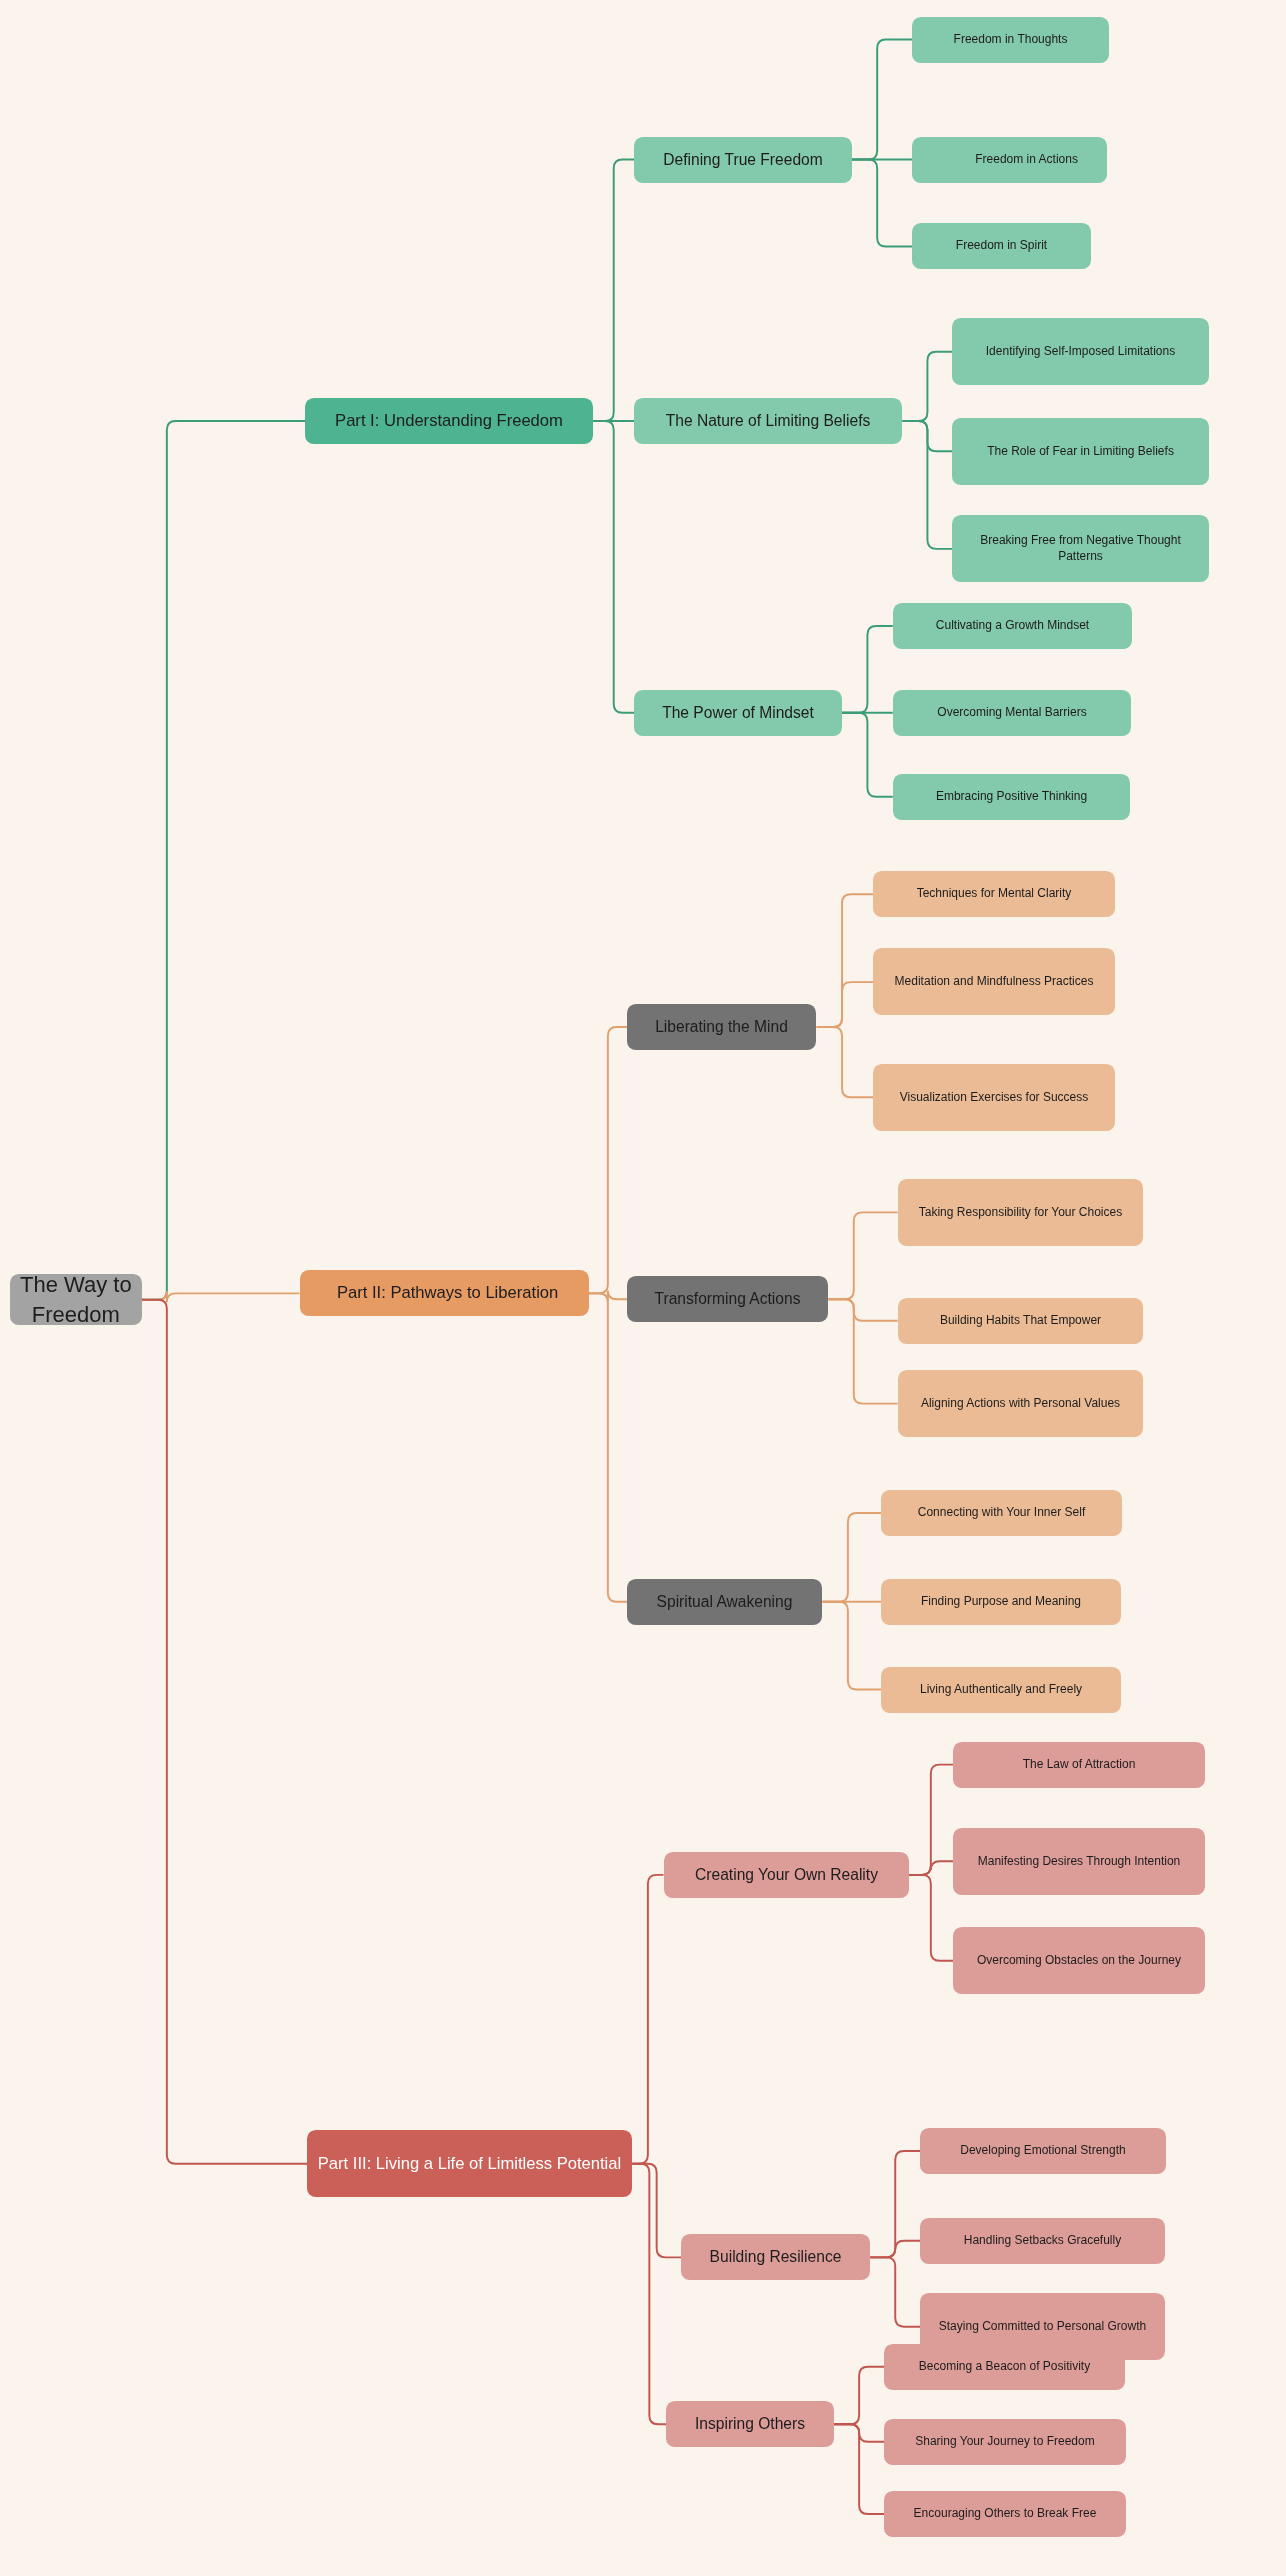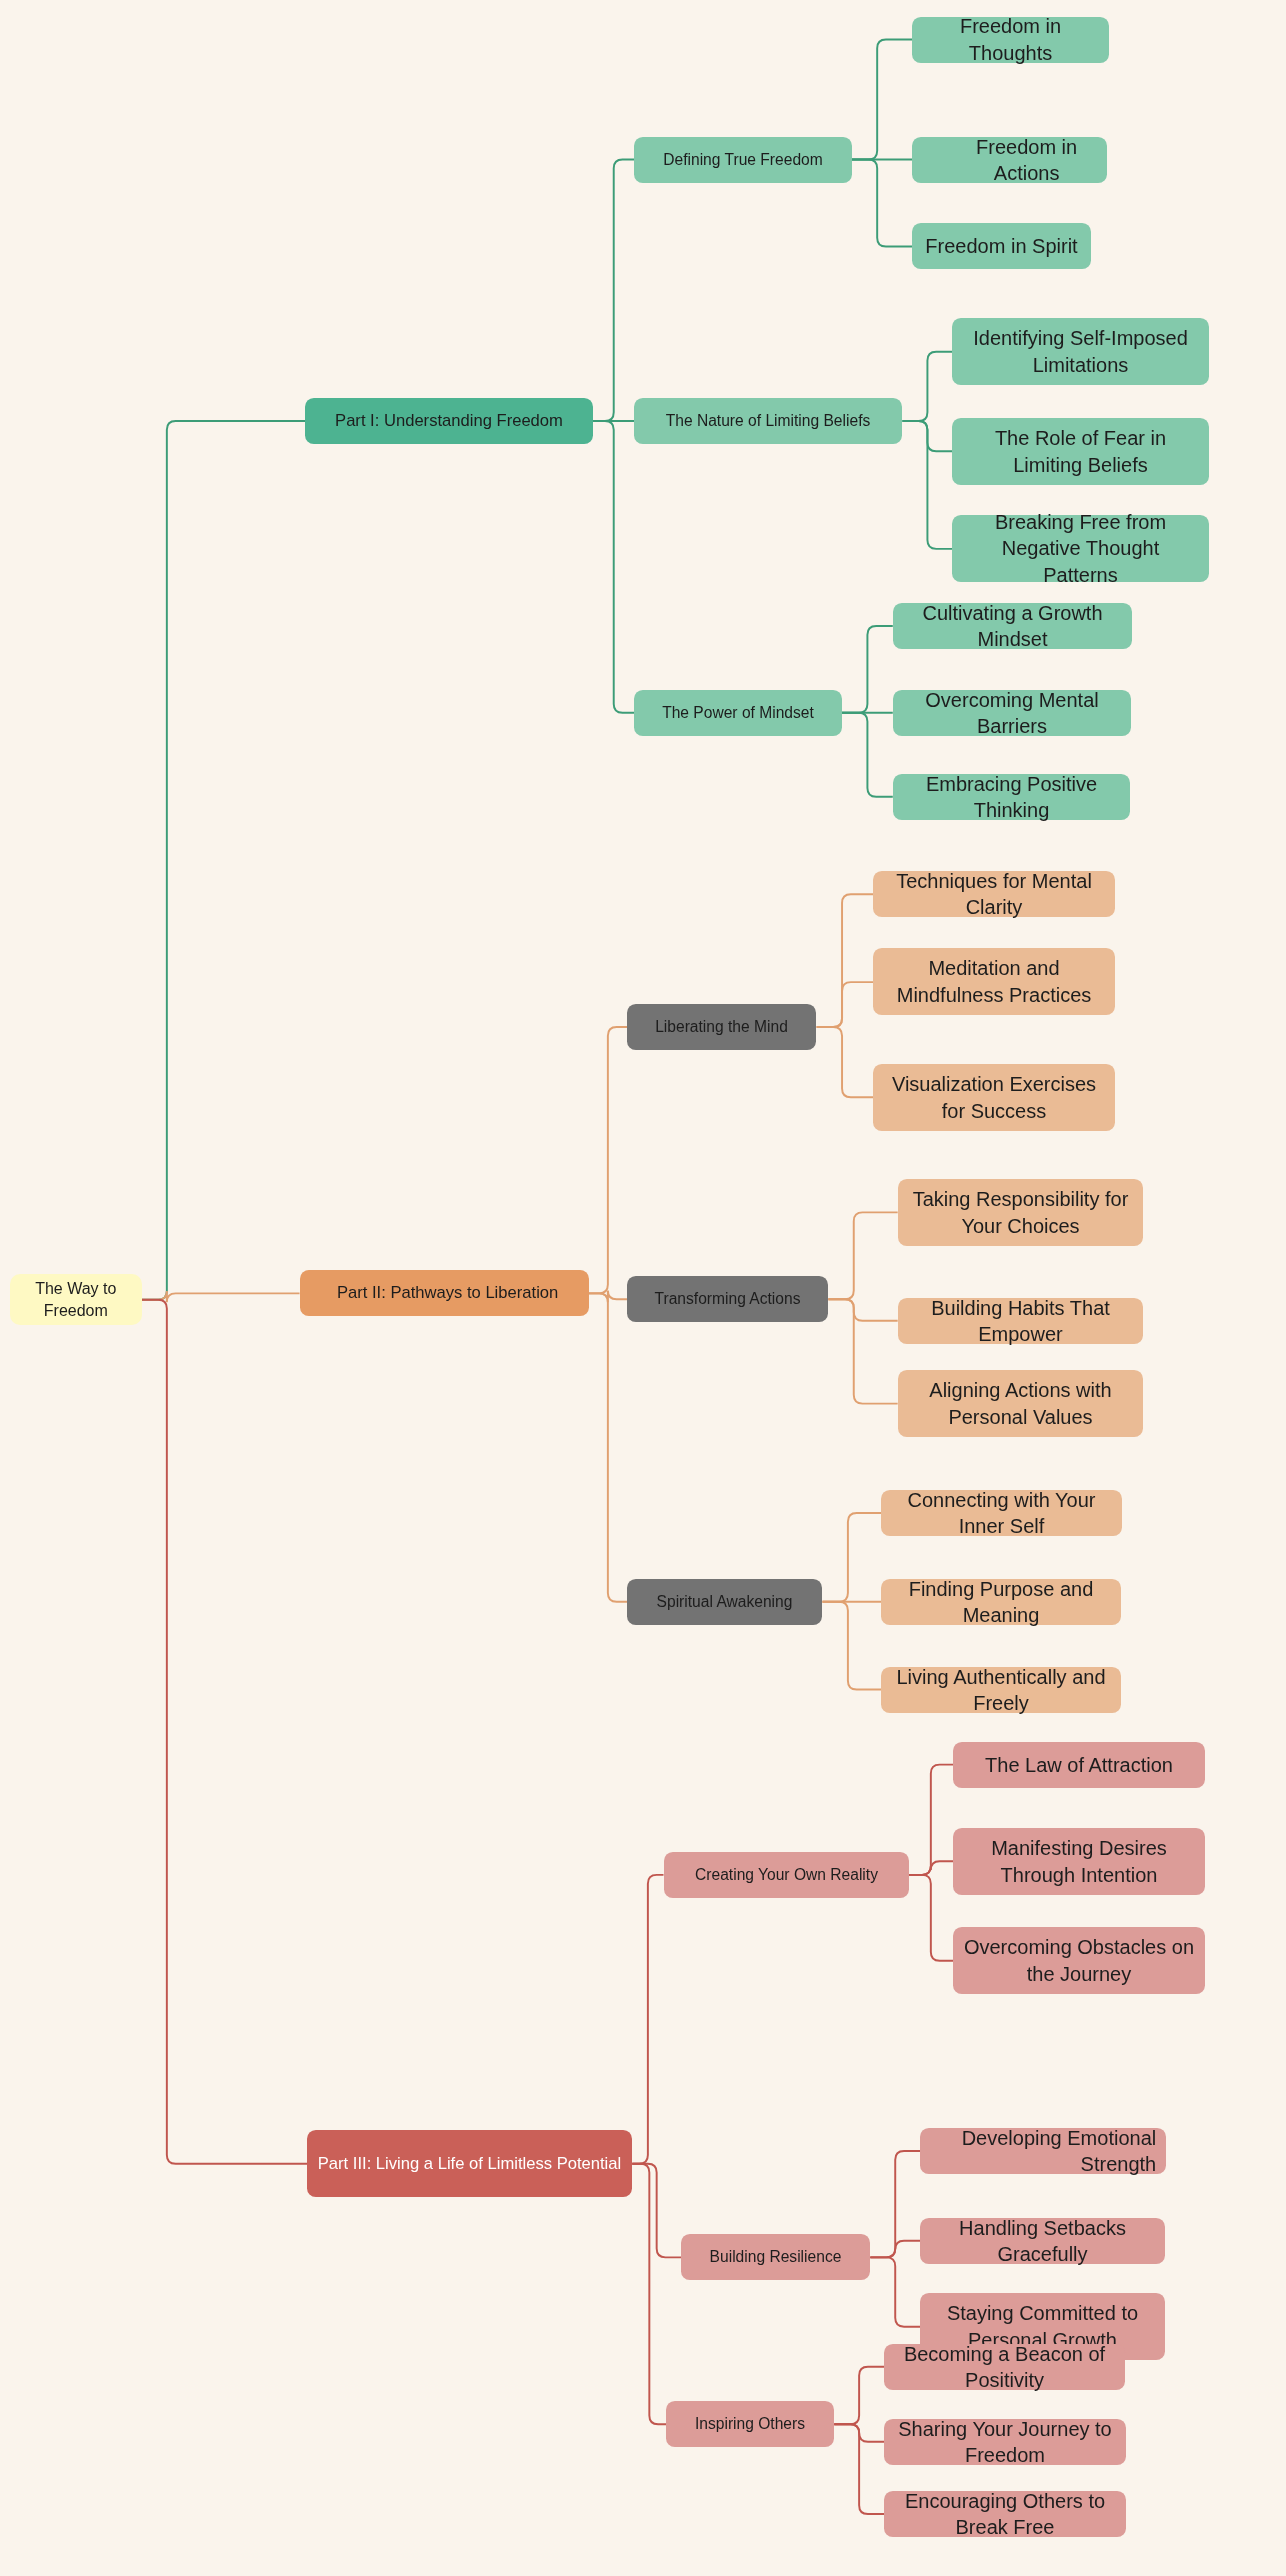--- a/index.html
+++ b/index.html
@@ -2,33 +2,33 @@
 <html><head>
 <meta charset="utf-8">
 <style>
   html,body{margin:0;padding:0;background:#faf4ec;}
   #map{position:relative;width:1286px;height:2576px;background:#faf4ec;
        font-family:"Liberation Sans",sans-serif;overflow:hidden;}
   #links{position:absolute;left:0;top:0;width:1286px;height:2576px;pointer-events:none;}
   .node{position:absolute;box-sizing:border-box;display:flex;align-items:center;
         justify-content:center;text-align:center;border-radius:8.8px;
         line-height:1.32;padding:3.9px 9.8px;color:#1d1d1d;}
-  .root{background:#fef9c3;font-size:16px;border-radius:10px;}
+  .root{background:#a3a3a3;font-size:22px;}
   .lvl1.g{background:#4db391;}
   .lvl1.o{background:#e69b63;}
   .lvl1.r{background:#ca6058;color:#ffffff;}
   .lvl2.g{background:#83c9ab;}
   .lvl2.o{background:#737373;}
   .lvl2.r{background:#dc9c98;}
   .lvl3.g{background:#83c9ab;}
   .lvl3.o{background:#eabb95;}
   .lvl3.r{background:#dc9c98;}
   .lvl1{font-size:16.6px;}
   .lvl2{font-size:15.6px;}
-  .lvl3{font-size:20px;}
+  .lvl3{font-size:12px;}
 </style>
 </head>
 <body>
 
 <div id="map">
   <svg id="links" viewBox="0 0 1318 2640" width="1286" height="2576">
       <path d="M 145 1332 L 162 1332 Q 171 1332 171 1323 L 171 440.5 Q 171 431.5 180 431.5 L 313 431.5" fill="none" stroke="#3c9c77" stroke-width="2"></path>
       <path d="M 608 431.5 L 620 431.5 Q 629 431.5 629 422.5 L 629 172.5 Q 629 163.5 638 163.5 L 650 163.5" fill="none" stroke="#3c9c77" stroke-width="2"></path>
       <path d="M 873 163.5 L 890 163.5 Q 899 163.5 899 154.5 L 899 49.5 Q 899 40.5 908 40.5 L 935 40.5" fill="none" stroke="#3c9c77" stroke-width="2"></path>
       <path d="M 873 163.5 L 935 163.5" fill="none" stroke="#3c9c77" stroke-width="2"></path>

